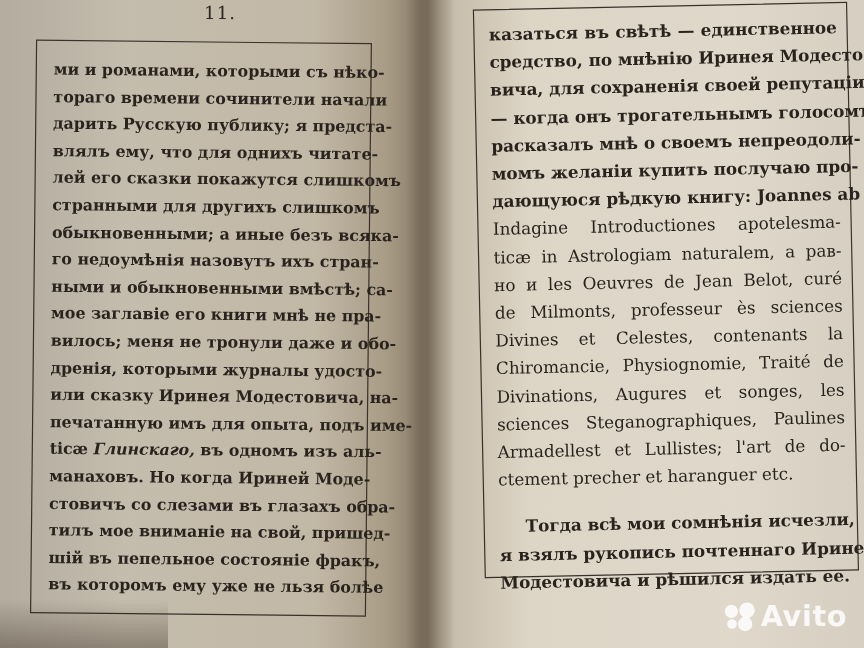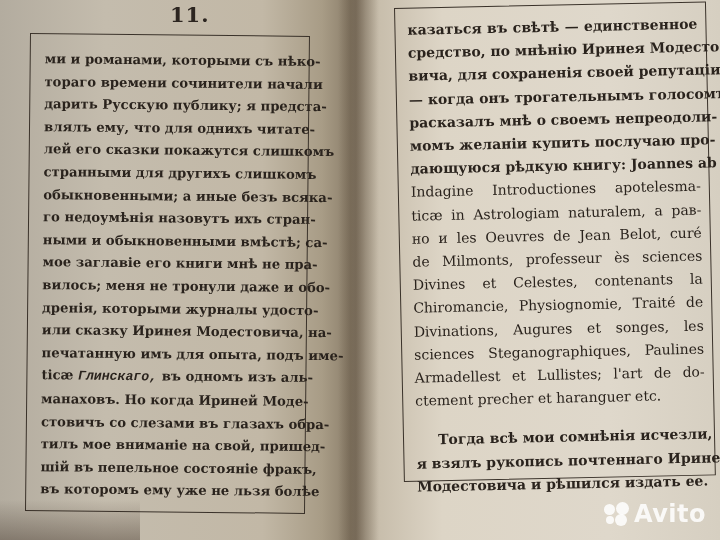--- a/index.html
+++ b/index.html
@@ -22,21 +22,21 @@
   .gutter-shadow {
     position: absolute; left: 338px; top: 0; width: 40px; height: 540px;
     background: linear-gradient(90deg, rgba(60,45,30,0.0) 0%, rgba(60,45,30,0.35) 45%, rgba(60,45,30,0.15) 70%, rgba(60,45,30,0) 100%);
   }
   .bottom-shadow {
     position: absolute; left: 0; bottom: 0; width: 140px; height: 40px;
     background: linear-gradient(0deg, rgba(40,25,15,0.35), rgba(40,25,15,0));
   }
   .page-number {
     position: absolute; top: 2px; left: 170px;
-    font-size: 21px; font-weight: bold; color: #2c2520; letter-spacing: 1px;
+    font-size: 15px; font-weight: normal; color: #2c2520; letter-spacing: 1px;
   }
   .frame {
     position: absolute; border: 1.5px solid #3a322a; box-sizing: border-box;
   }
   .frame-left {
     left: 30px; top: 33px; width: 280px; height: 478px;
     transform: rotate(0.6deg); transform-origin: top left;
   }
   .frame-right {
     left: 394px; top: 8px; width: 312px; height: 474px;
@@ -53,21 +53,21 @@
   }
   .text-right {
     left: 12px; top: 10px; width: 290px;
     font-size: 14px; line-height: 23.2px;
   }
   .line {
     display: block; white-space: nowrap; text-align: justify; text-align-last: justify;
   }
   .line.last { text-align-last: left; }
   .line.indent { padding-left: 22px; }
-  .italic { font-style: italic; font-family: Liberation Mono, monospace; }
+  .italic { font-style: italic; }
   .light { font-weight: normal; }
   .spacer { height: 16px; }
   .watermark {
     position: absolute; right: 14px; bottom: 12px;
     display: flex; align-items: center; gap: 4px;
     color: rgba(255,255,255,0.85);
     font-family: "DejaVu Sans", "Liberation Sans", sans-serif;
     font-size: 24px; font-weight: bold; letter-spacing: 0.5px;
   }
   .wm-dots { position: relative; width: 26px; height: 24px; }

